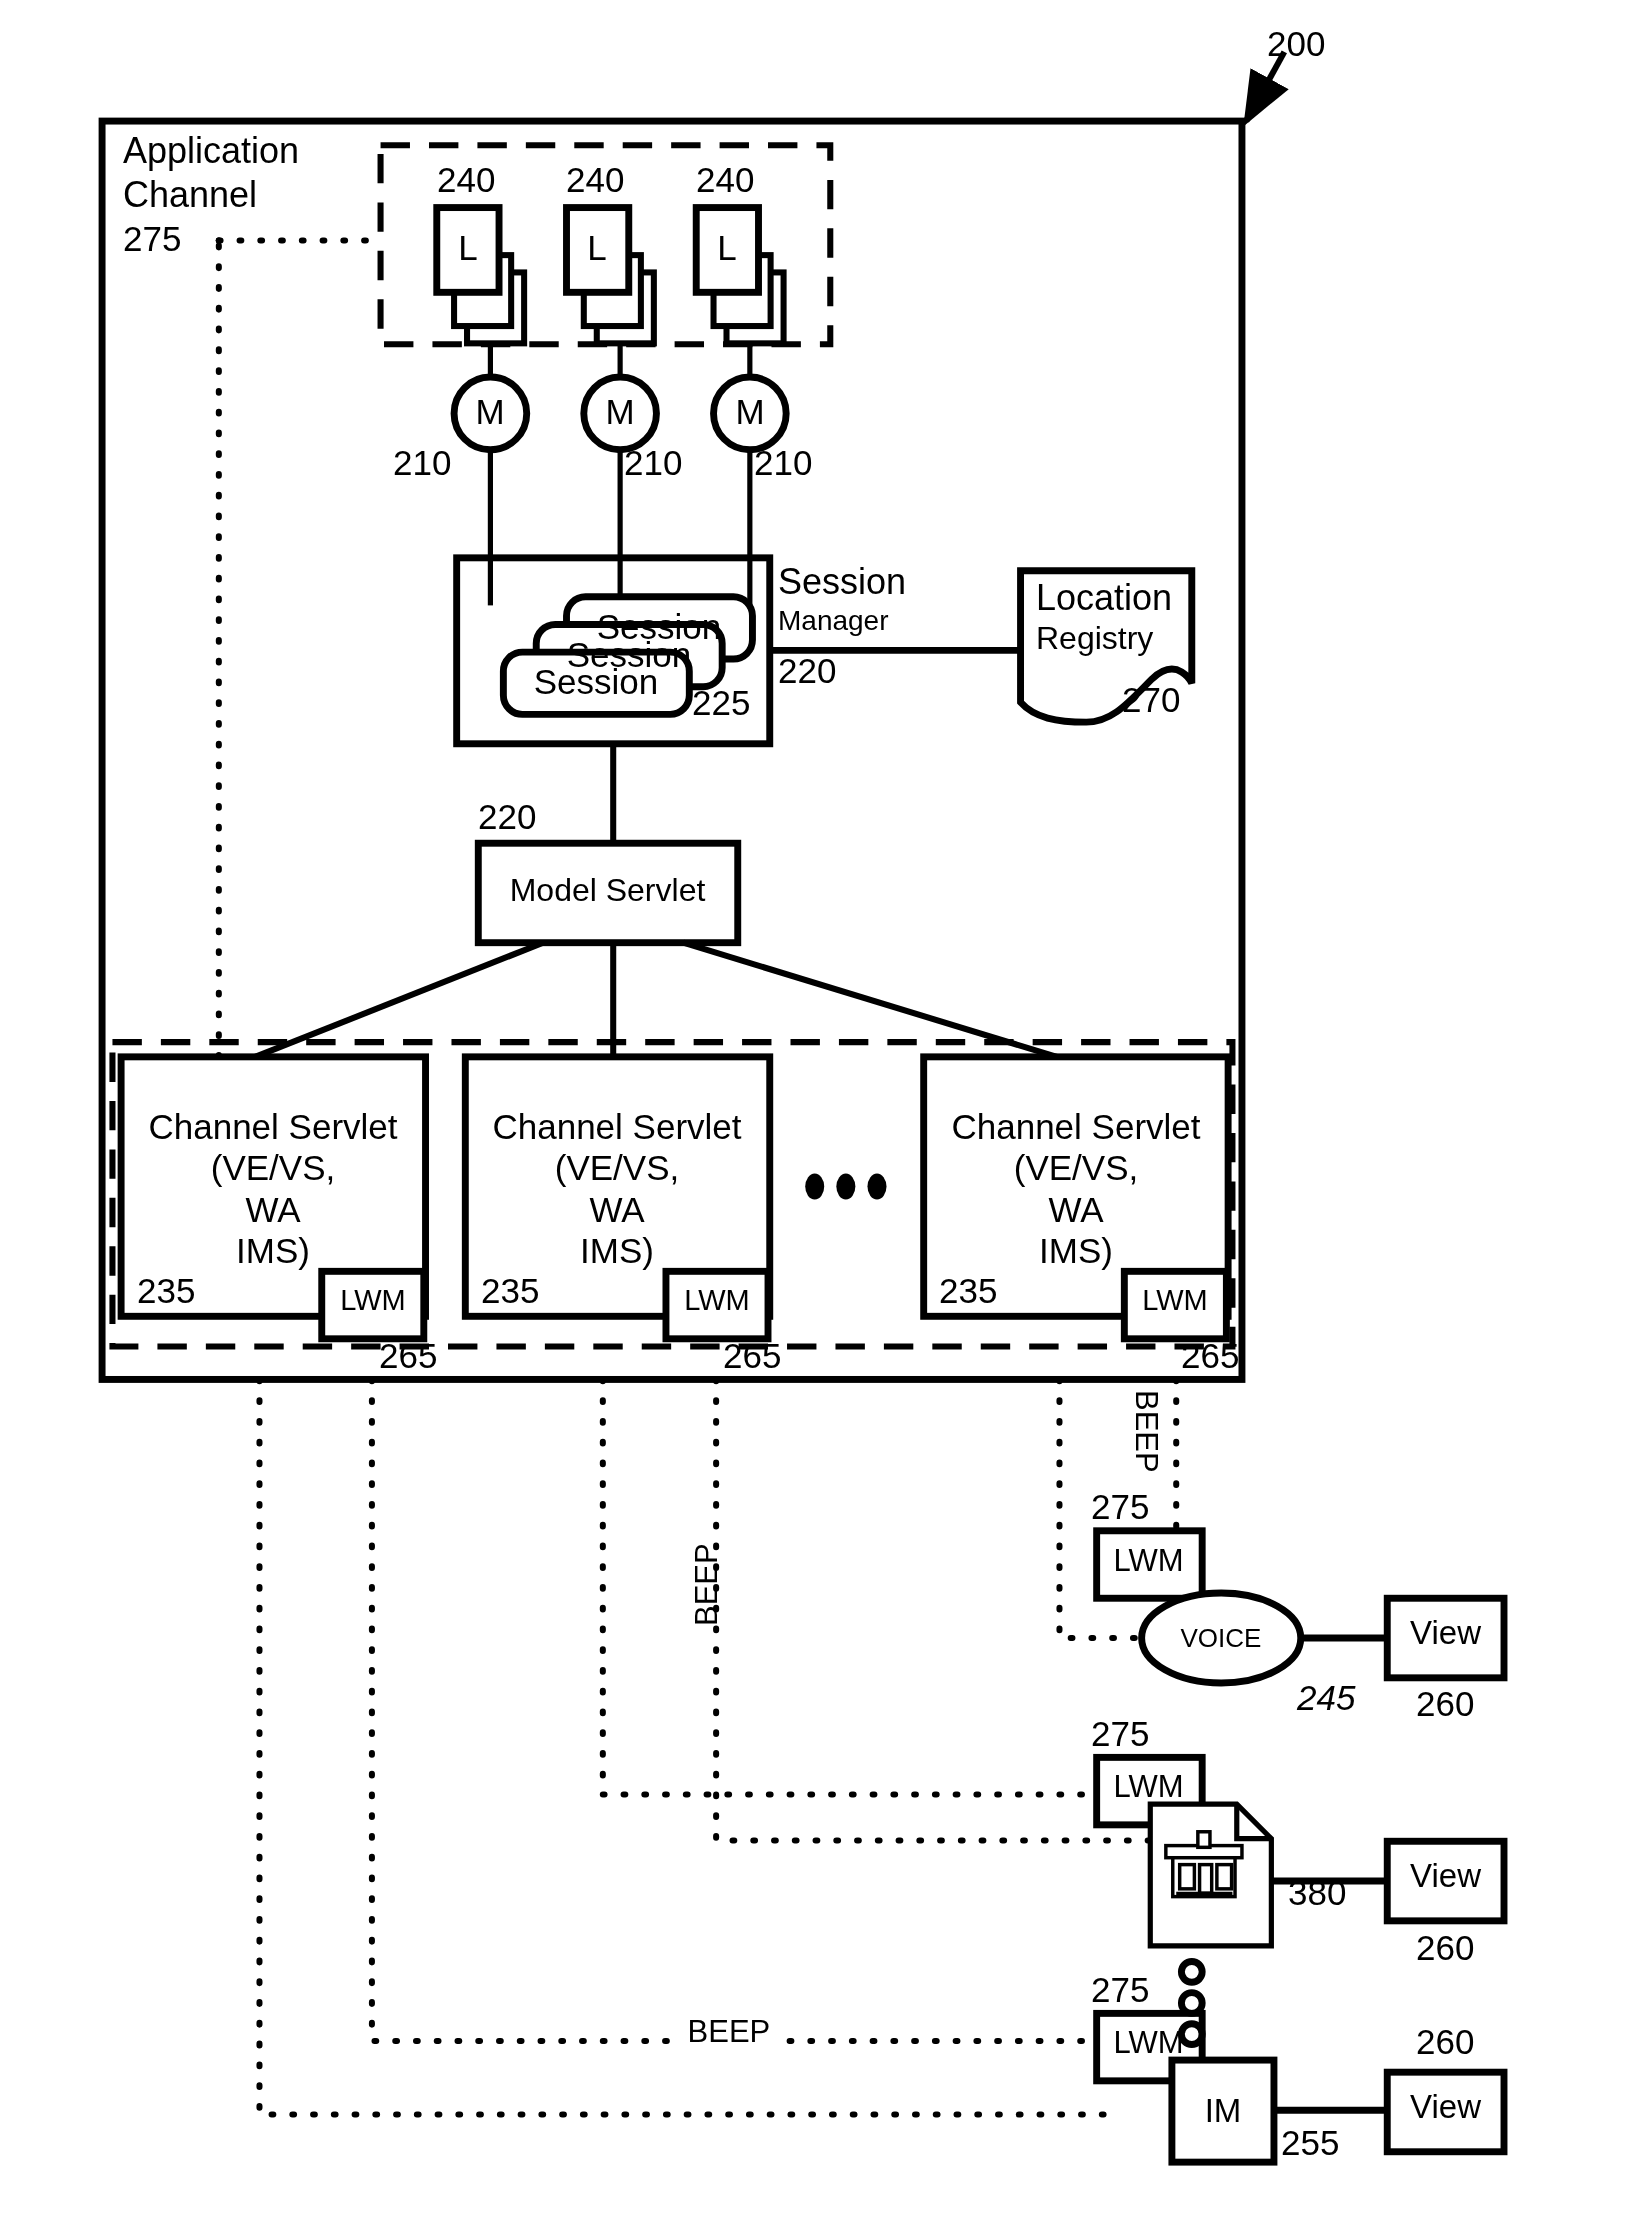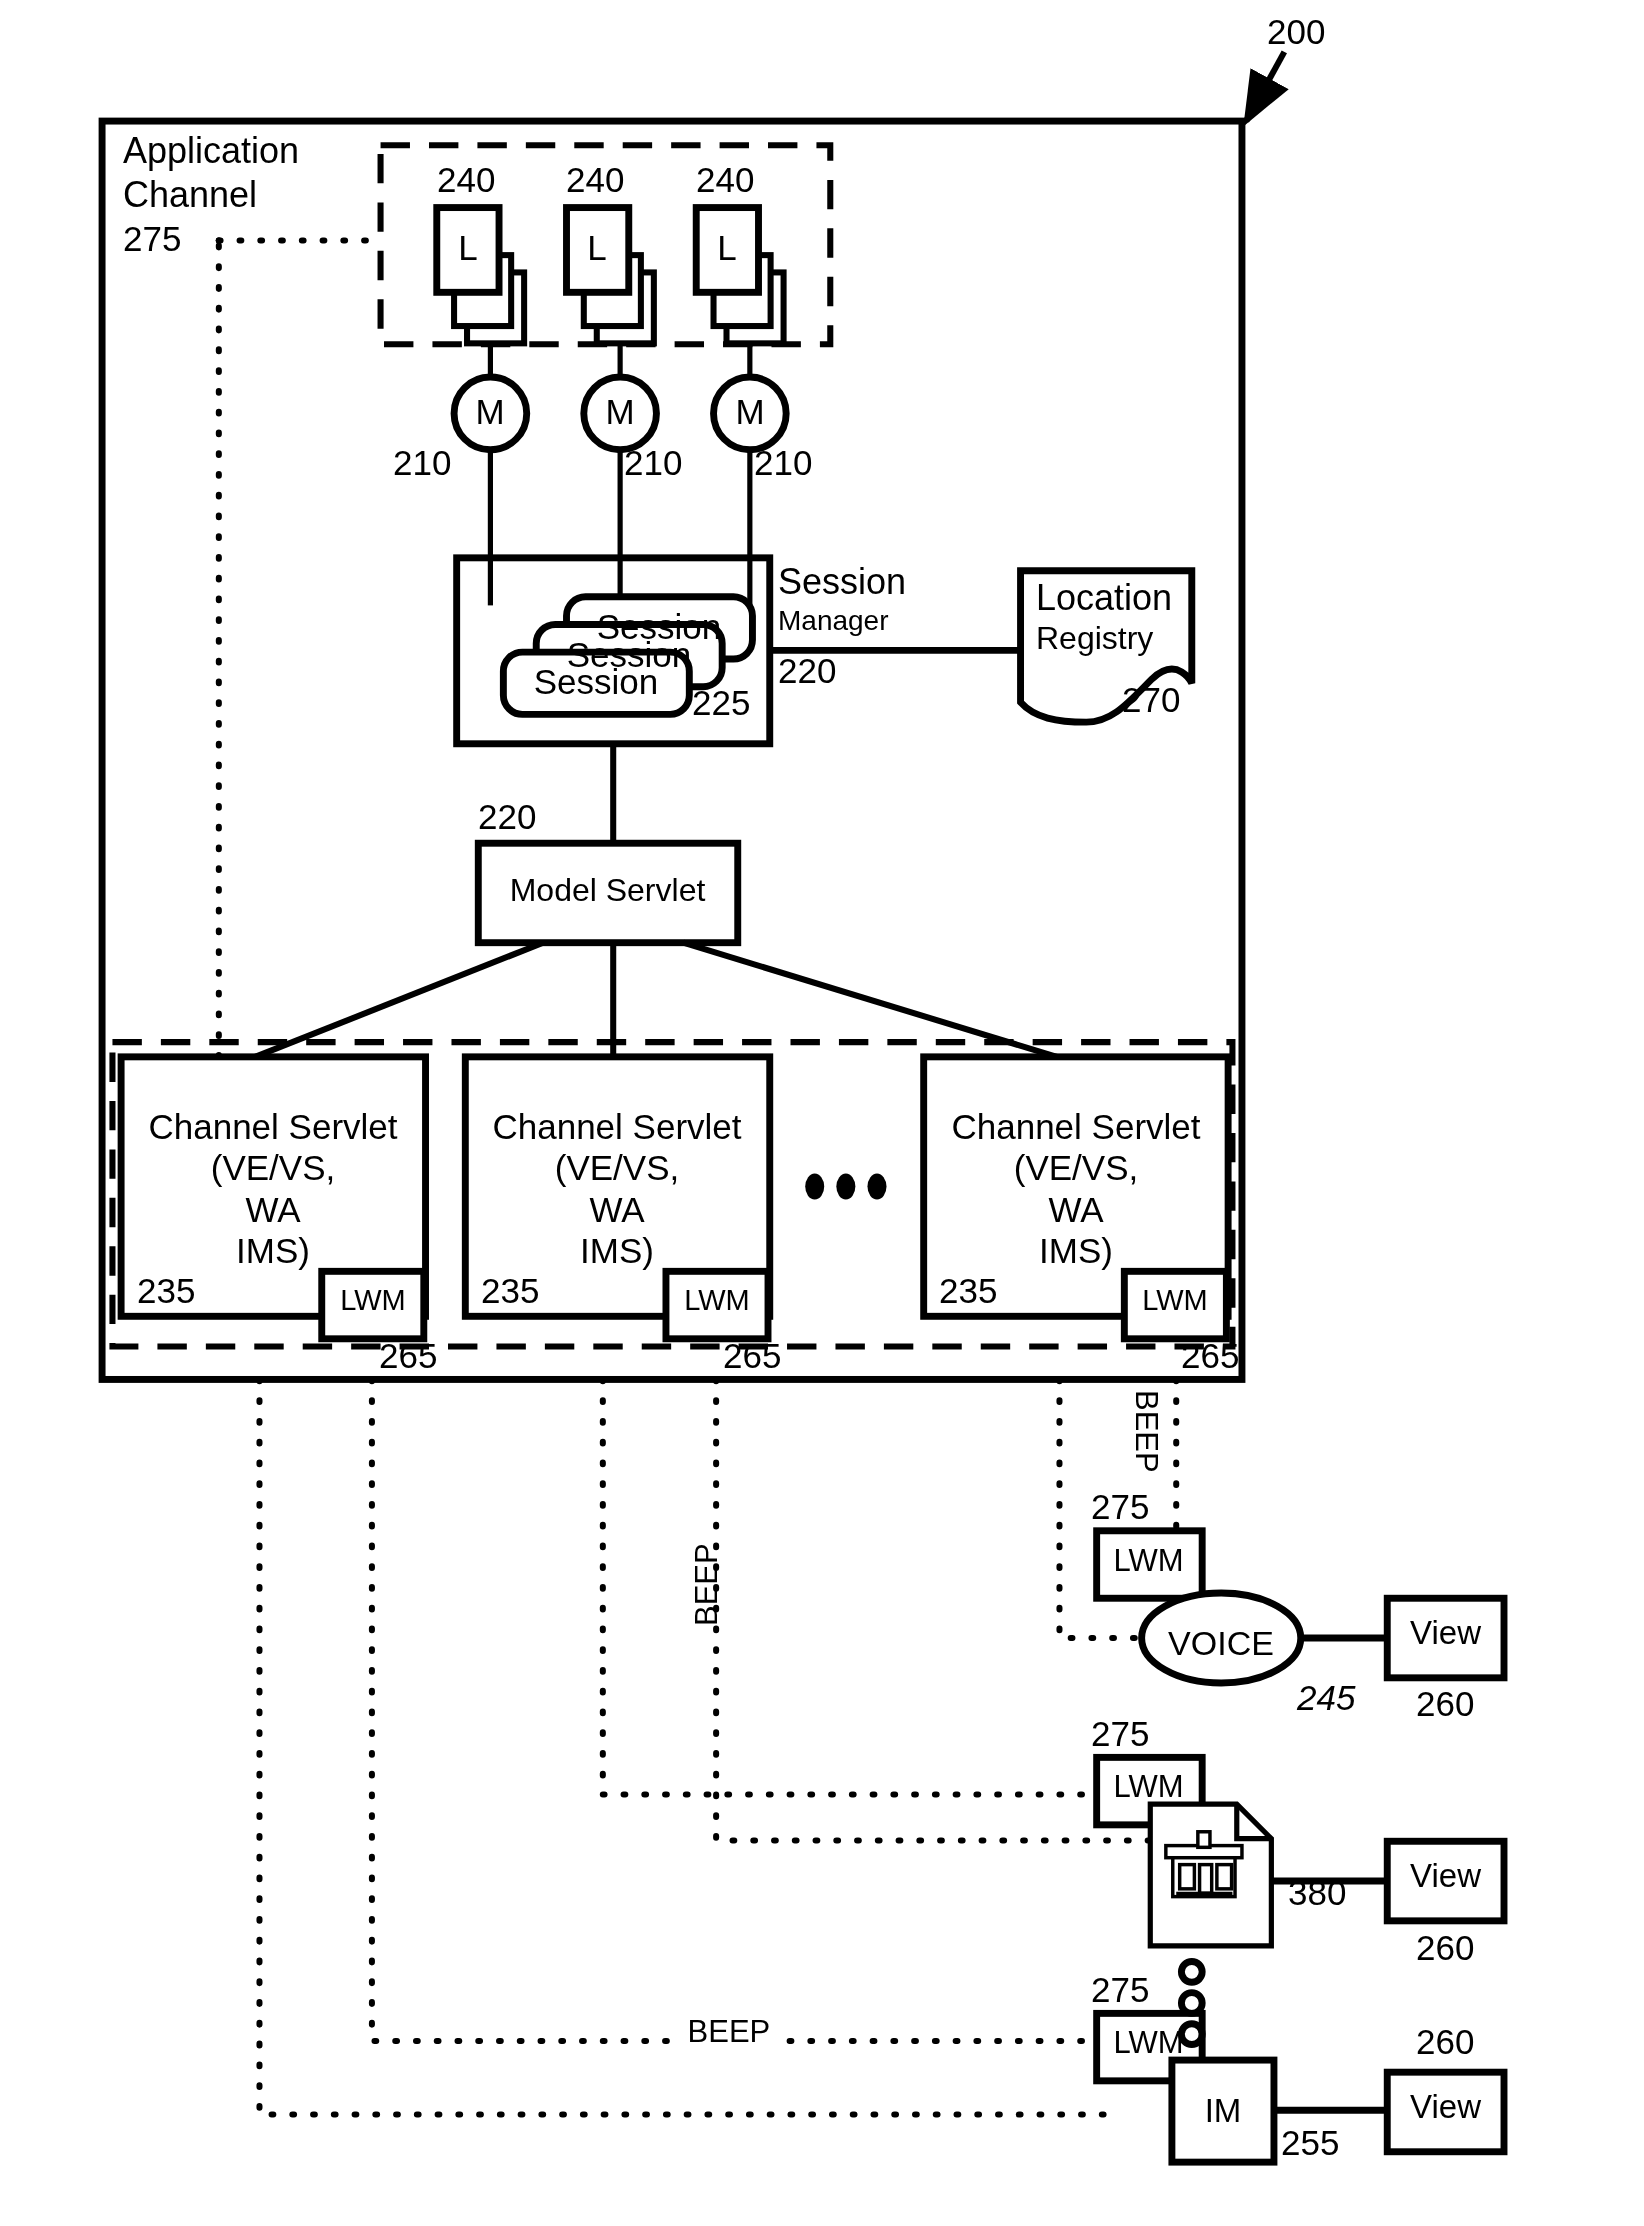--- a/index.html
+++ b/index.html
@@ -161,21 +161,21 @@
 
     <circle cx="1378" cy="2280" r="12" fill="none" stroke="#000" stroke-width="8"></circle>
     <circle cx="1378" cy="2316" r="12" fill="none" stroke="#000" stroke-width="8"></circle>
     <circle cx="1378" cy="2352" r="12" fill="none" stroke="#000" stroke-width="8"></circle>
 
     <ellipse cx="942" cy="1372" rx="11" ry="15" fill="#000"></ellipse>
     <ellipse cx="978" cy="1372" rx="11" ry="15" fill="#000"></ellipse>
     <ellipse cx="1014" cy="1372" rx="11" ry="15" fill="#000"></ellipse>
   </svg>
 
-  <div class="lbl num" style="left:1267px; top:12px;">200</div>
+  <div class="lbl num" style="left:1267px; top:24px;">200</div>
 
   <div class="lbl" style="left:123px; top:131px; font-size:36px;">Application</div>
   <div class="lbl" style="left:123px; top:175px; font-size:36px;">Channel</div>
   <div class="lbl num" style="left:123px; top:219px;">275</div>
 
   <div class="lbl num" style="left:437px; top:160px;">240</div>
   <div class="lbl num" style="left:566px; top:160px;">240</div>
   <div class="lbl num" style="left:696px; top:160px;">240</div>
 
   <div class="lbl boxtext" style="left:437px; top:228px; width:62px;">L</div>
@@ -230,21 +230,21 @@
   <div class="lbl num" style="left:939px; top:1271px;">235</div>
   <div class="lbl boxtext" style="left:1124px; top:1284px; width:102px; font-size:29px;">LWM</div>
   <div class="lbl num" style="left:1181px; top:1336px;">265</div>
 
   <div class="lbl rot-cw" style="left:1163px; top:1390px; font-size:31px;">BEEP</div>
   <div class="lbl rot-ccw" style="left:690px; top:1626px; font-size:31px;">BEEP</div>
   <div class="lbl" style="left:679px; top:2015px; font-size:31px; background:#fff; padding:0 8.6px;">BEEP</div>
 
   <div class="lbl num" style="left:1091px; top:1487px;">275</div>
   <div class="lbl boxtext" style="left:1096px; top:1544px; width:105px; font-size:31px;">LWM</div>
-  <div class="lbl boxtext" style="left:1152px; top:1624px; width:138px; font-size:34px;">VOICE</div>
+  <div class="lbl boxtext" style="left:1152px; top:1624px; width:138px; font-size:26px;">VOICE</div>
   <div class="lbl num" style="left:1297px; top:1678px;font-style:italic;">245</div>
   <div class="lbl boxtext" style="left:1387px; top:1615px; width:117px; font-size:33px;">View</div>
   <div class="lbl num" style="left:1416px; top:1684px;">260</div>
 
   <div class="lbl num" style="left:1091px; top:1714px;">275</div>
   <div class="lbl boxtext" style="left:1096px; top:1770px; width:105px; font-size:31px;">LWM</div>
   <div class="lbl num" style="left:1288px; top:1873px;">380</div>
   <div class="lbl boxtext" style="left:1387px; top:1858px; width:117px; font-size:33px;">View</div>
   <div class="lbl num" style="left:1416px; top:1928px;">260</div>
 

